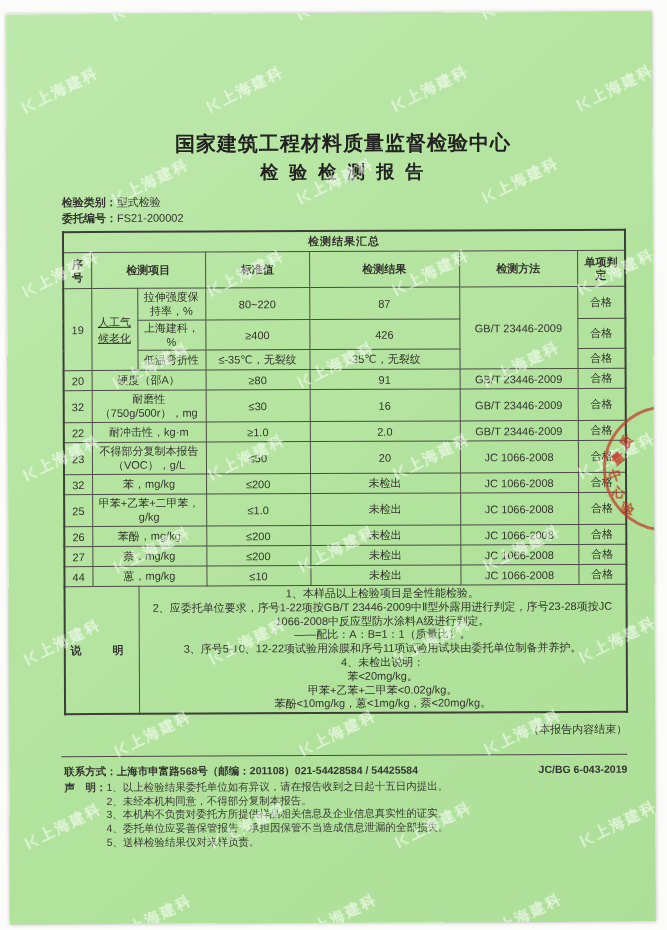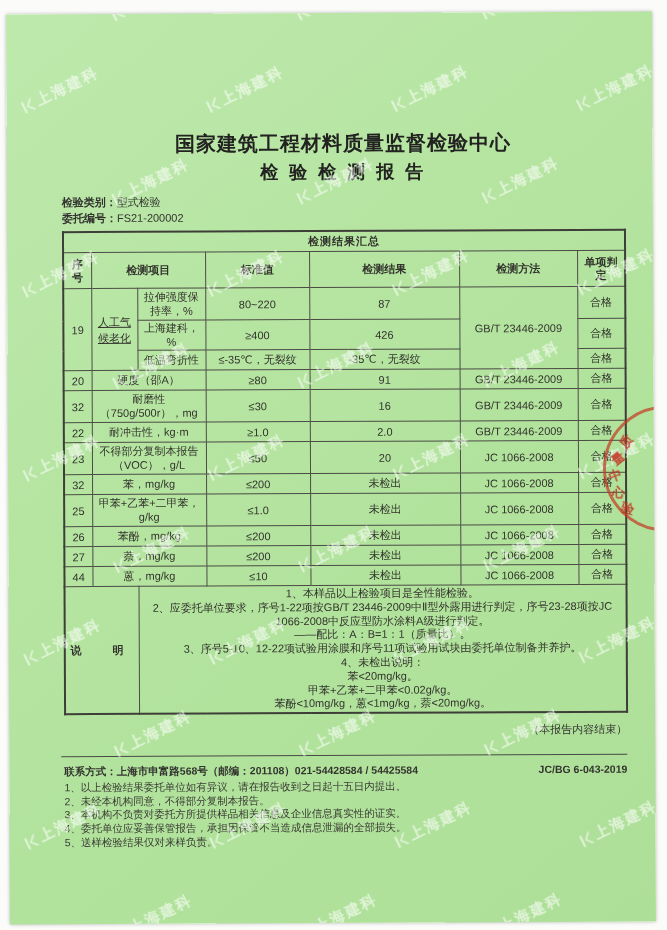--- a/index.html
+++ b/index.html
@@ -475,20 +475,21 @@
     <div class="end-note">（本报告内容结束）</div>
 
     <hr class="foot-rule">
 
     <div class="contact-line">
       <span><span>联系方式：</span><span>上海市申富路568号（邮编：201108）021-54428584 / 54425584</span></span>
       <span>JC/BG 6-043-2019</span>
     </div>
 
     <div class="statement">
+      <span class="lbl">声　明：</span>
       <span class="lines">
         <div>1、以上检验结果委托单位如有异议，请在报告收到之日起十五日内提出。</div>
         <div>2、未经本机构同意，不得部分复制本报告。</div>
         <div>3、本机构不负责对委托方所提供样品相关信息及企业信息真实性的证实。</div>
         <div>4、委托单位应妥善保管报告，承担因保管不当造成信息泄漏的全部损失。</div>
         <div>5、送样检验结果仅对来样负责。</div>
       </span>
     </div>
   </div>
 </div>

